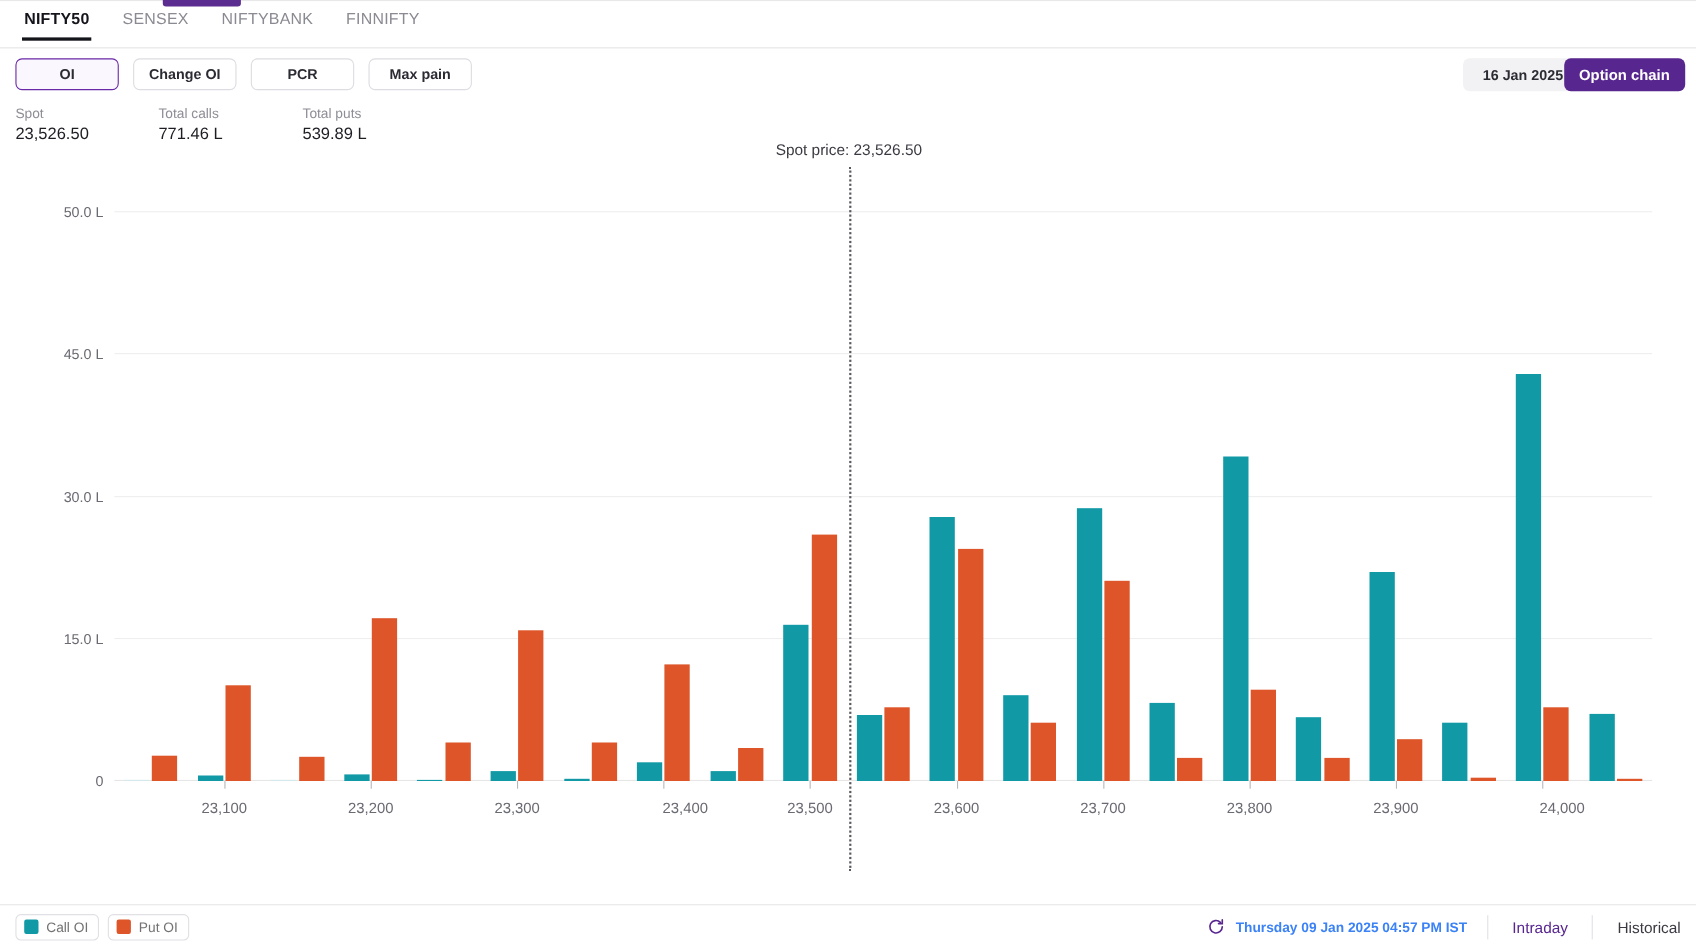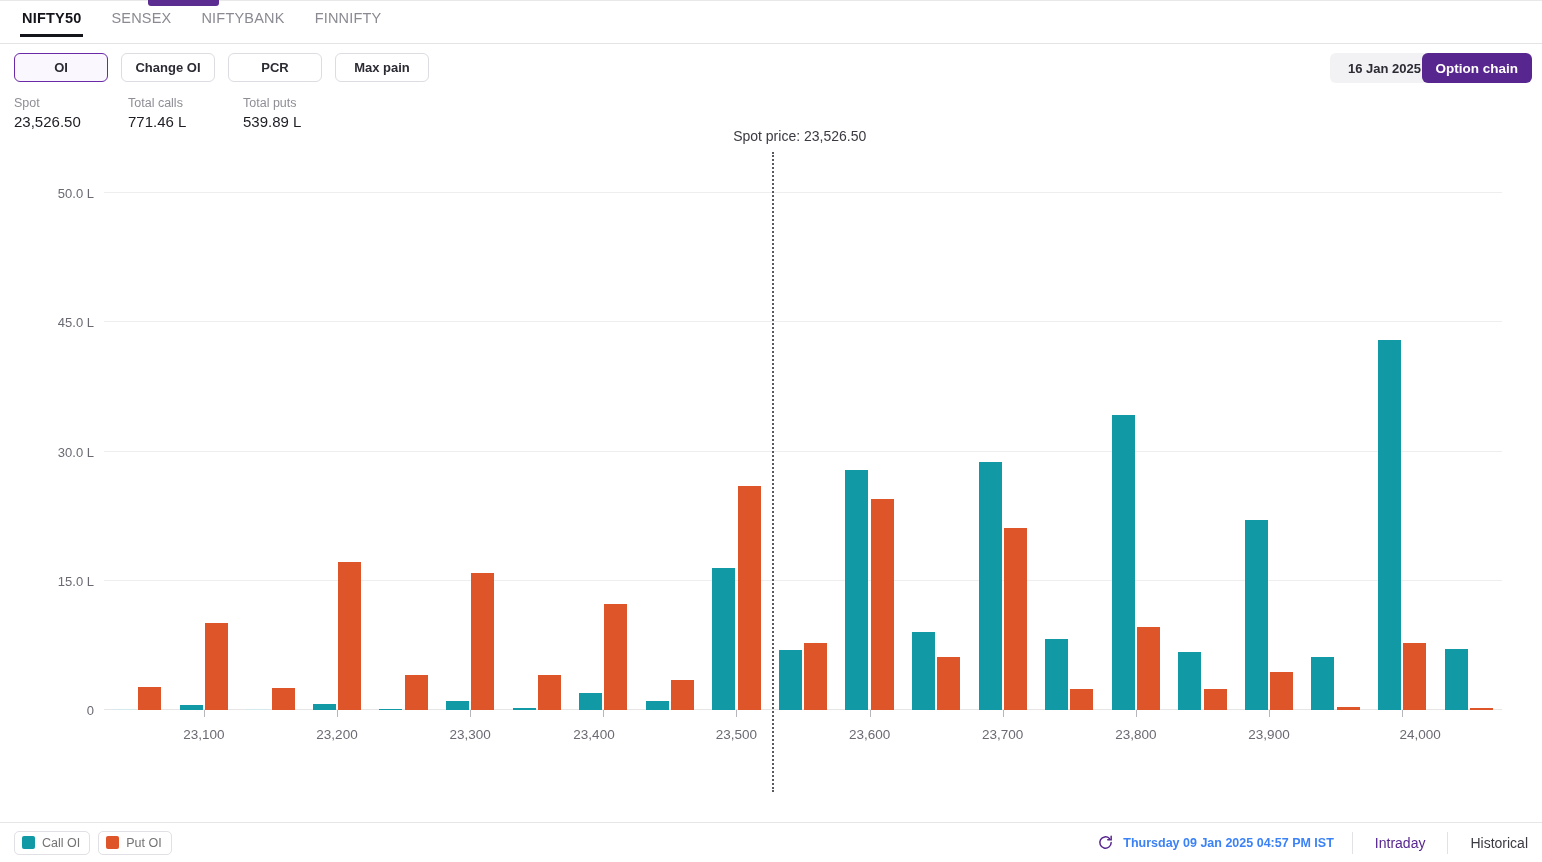--- a/index.html
+++ b/index.html
@@ -52,21 +52,21 @@
   }
   .caret { width:9px; height:9px; border-right:2px solid #46464f; border-bottom:2px solid #46464f;
            transform:rotate(45deg) translate(-2px,-2px); }
   .optchain {
     position:absolute; right:10px; top:53px; height:30px; padding:0 14px;
     background:#58268f; color:#fff; border-radius:6px; font-size:13.5px; font-weight:700;
     display:flex; align-items:center; justify-content:center; cursor:pointer;
   }
 
   
-  .stats { position:absolute; left:14px; top:96px; display:flex; gap:0; }
+  .stats { position:absolute; left:14px; top:96px; display:flex; gap:16px; }
   .stat { }
   .stat .lbl { font-size:12.5px; color:#8e8e96; margin-bottom:3px; }
   .stat .val { font-size:15px; color:#1d1d24; }
   .stat:nth-child(1){ width:114px; }
   .stat:nth-child(2){ width:115px; }
 
   
   .chart { position:absolute; left:0; top:150px; width:1542px; height:655px; }
   .plot { position:absolute; left:104px; top:26px; right:40px; bottom:95px; }
   .gridline { position:absolute; left:0; right:0; height:1px; background:#eeeeee; }
@@ -84,21 +84,21 @@
   .xtick-lbl {
     position:absolute; bottom:-32px; transform:translateX(-50%);
     font-size:13.5px; color:#6a6a73; white-space:nowrap;
   }
   .spotline {
     position:absolute; top:-24px; bottom:-82px; width:0;
     border-left:2px dotted #59595f;
   }
   .spotlabel {
     position:absolute; top:-48px; transform:translateX(-50%);
-    font-size:14px; color:#3a3a42; white-space:nowrap;margin-left:28px;
+    font-size:14px; color:#3a3a42; white-space:nowrap;
   }
 
   
   .footer {
     position:absolute; left:0; bottom:0; width:100%; height:40px;
     border-top:1px solid #e6e6e6; display:flex; align-items:center;
   }
   .legend { position:absolute; left:14px; display:flex; gap:8px; }
   .legend-item {
     display:flex; align-items:center; gap:7px;
@@ -212,21 +212,21 @@
           <div class="bar call" style="width: 22.9671px; height: 61.1516px; left: 1340.58px;"></div>
           <div class="bar put" style="width: 22.9671px; height: 1.72258px; left: 1365.88px;"></div>
         </div>
         <div class="xtick-mark" style="left: 99.8571px;"></div>
         <div class="xtick-lbl" style="left: 99.8571px;">23,100</div>
         <div class="xtick-mark" style="left: 233px;"></div>
         <div class="xtick-lbl" style="left: 233px;">23,200</div>
         <div class="xtick-mark" style="left: 366.143px;"></div>
         <div class="xtick-lbl" style="left: 366.143px;">23,300</div>
         <div class="xtick-mark" style="left: 499.286px;"></div>
-        <div class="xtick-lbl" style="left: 490px;">23,400</div>
+        <div class="xtick-lbl" style="left: 519px;">23,400</div>
         <div class="xtick-mark" style="left: 632.429px;"></div>
         <div class="xtick-lbl" style="left: 632.429px;">23,500</div>
         <div class="xtick-mark" style="left: 765.571px;"></div>
         <div class="xtick-lbl" style="left: 765.571px;">23,600</div>
         <div class="xtick-mark" style="left: 898.714px;"></div>
         <div class="xtick-lbl" style="left: 898.714px;">23,700</div>
         <div class="xtick-mark" style="left: 1031.86px;"></div>
         <div class="xtick-lbl" style="left: 1031.86px;">23,800</div>
         <div class="xtick-mark" style="left: 1165px;"></div>
         <div class="xtick-lbl" style="left: 1165px;">23,900</div>

